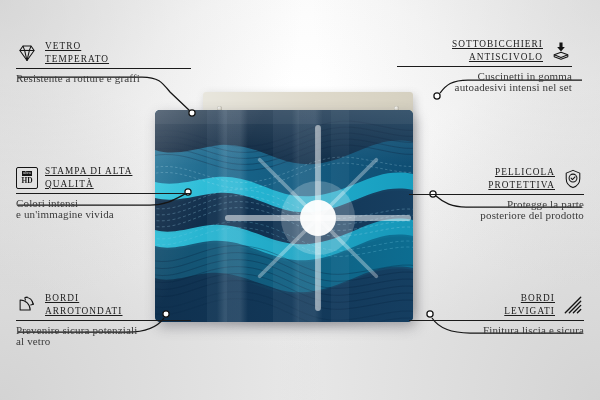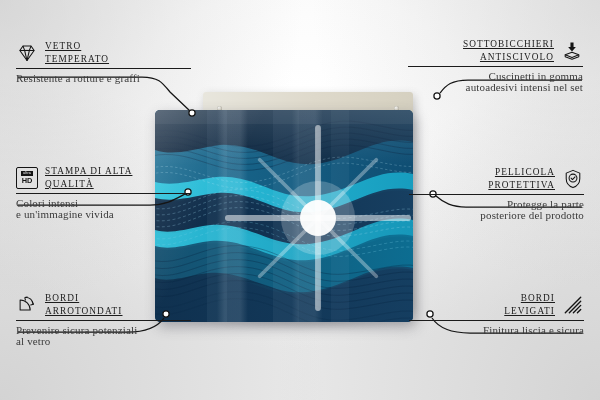--- a/index.html
+++ b/index.html
@@ -77,31 +77,31 @@
     font-family:"Liberation Serif", serif;
     font-size:11px;color:#3a3a3a;line-height:10.5px;margin-top:4px;letter-spacing:.15px;
   }
   .feature.right .fdesc{text-align:right;}
   .ficon{width:22px;height:22px;flex:0 0 22px;}
   .ficon svg{display:block;width:22px;height:22px;}
 
   #f-vetro{left:16px;top:40px;}
   #f-stampa{left:16px;top:165px;}
   #f-bordi-a{left:16px;top:292px;}
-  #f-sotto{left:408px;top:38px;}
+  #f-sotto{left:397px;top:38px;}
   #f-pellicola{left:409px;top:166px;}
   #f-bordi-l{left:409px;top:292px;}
 
   
   #leaders{position:absolute;inset:0;z-index:5;pointer-events:none;}
 
   .hd-badge{
     width:20px;height:20px;border:1.2px solid #141414;border-radius:2px;
     display:flex;flex-direction:column;align-items:center;justify-content:center;
-    font-family:Liberation Sans, sans-serif;line-height:1;
+    font-family:Liberation Serif, serif;line-height:1;
   }
   .hd-badge .u{font-size:3.6px;letter-spacing:.2px;color:#fff;background:#141414;padding:0.6px 1.6px;}
   .hd-badge .h{font-size:7.4px;font-weight:700;color:#141414;margin-top:.8px;}
 </style>
 </head>
 <body>
 
 <div id="stage">
 
   <div id="product">

